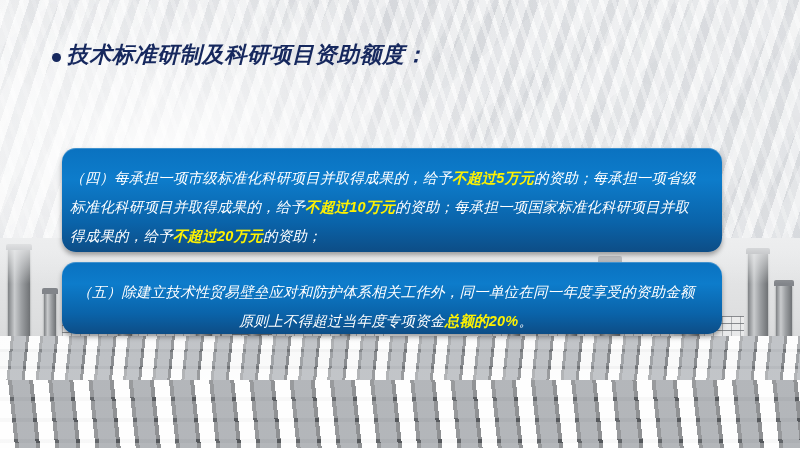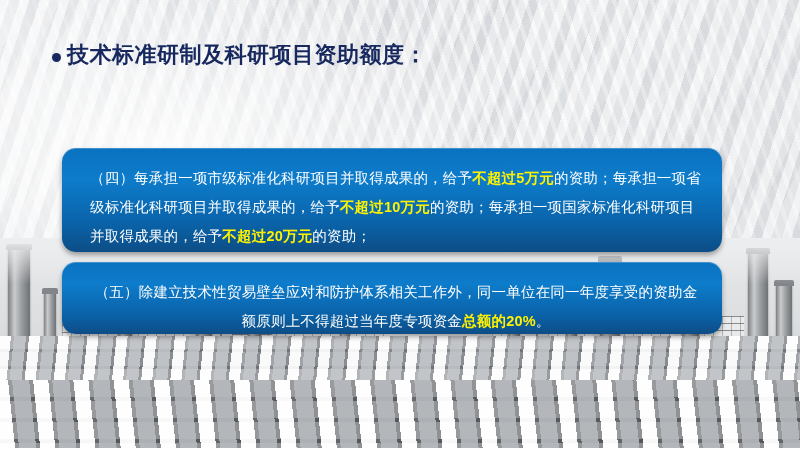--- a/index.html
+++ b/index.html
@@ -7,20 +7,21 @@
     padding: 0;
     background: #ffffff;
   }
   .slide {
     position: relative;
     width: 800px;
     height: 448px;
     overflow: hidden;
     font-family: "Liberation Sans", "DejaVu Sans", sans-serif;
     background: #f0abfc;
+    font-style: italic;
   }
 
   
   .bg-base {
     position: absolute;
     inset: 0;
     background:
       linear-gradient(120deg, #f4f5f6 0%, #e9eaec 38%, #f2f3f4 60%, #e4e6e8 100%);
   }
   .bg-facets {
@@ -141,21 +142,21 @@
 
   
   .box {
     position: absolute;
     left: 62px;
     width: 660px;
     border-radius: 14px;
     background: linear-gradient(to bottom, #0a72c0 0%, #0d7ccb 30%, #0a63a9 72%, #0d4d86 100%);
     box-shadow: 0 3px 5px rgba(0,0,0,.35), inset 0 1px 0 rgba(255,255,255,.22);
     box-sizing: border-box;
-    padding: 16px 20px 14px 28px;
+    padding: 16px 20px 14px 8px;
   }
   #box-1 { top: 148px; height: 104px; }
   #box-2 { top: 262px; height: 72px; text-align: center; }
 
   .box p {
     margin: 0;
     color: #ffffff;
     font-size: 14.5px;
     line-height: 29px;
     letter-spacing: .2px;

